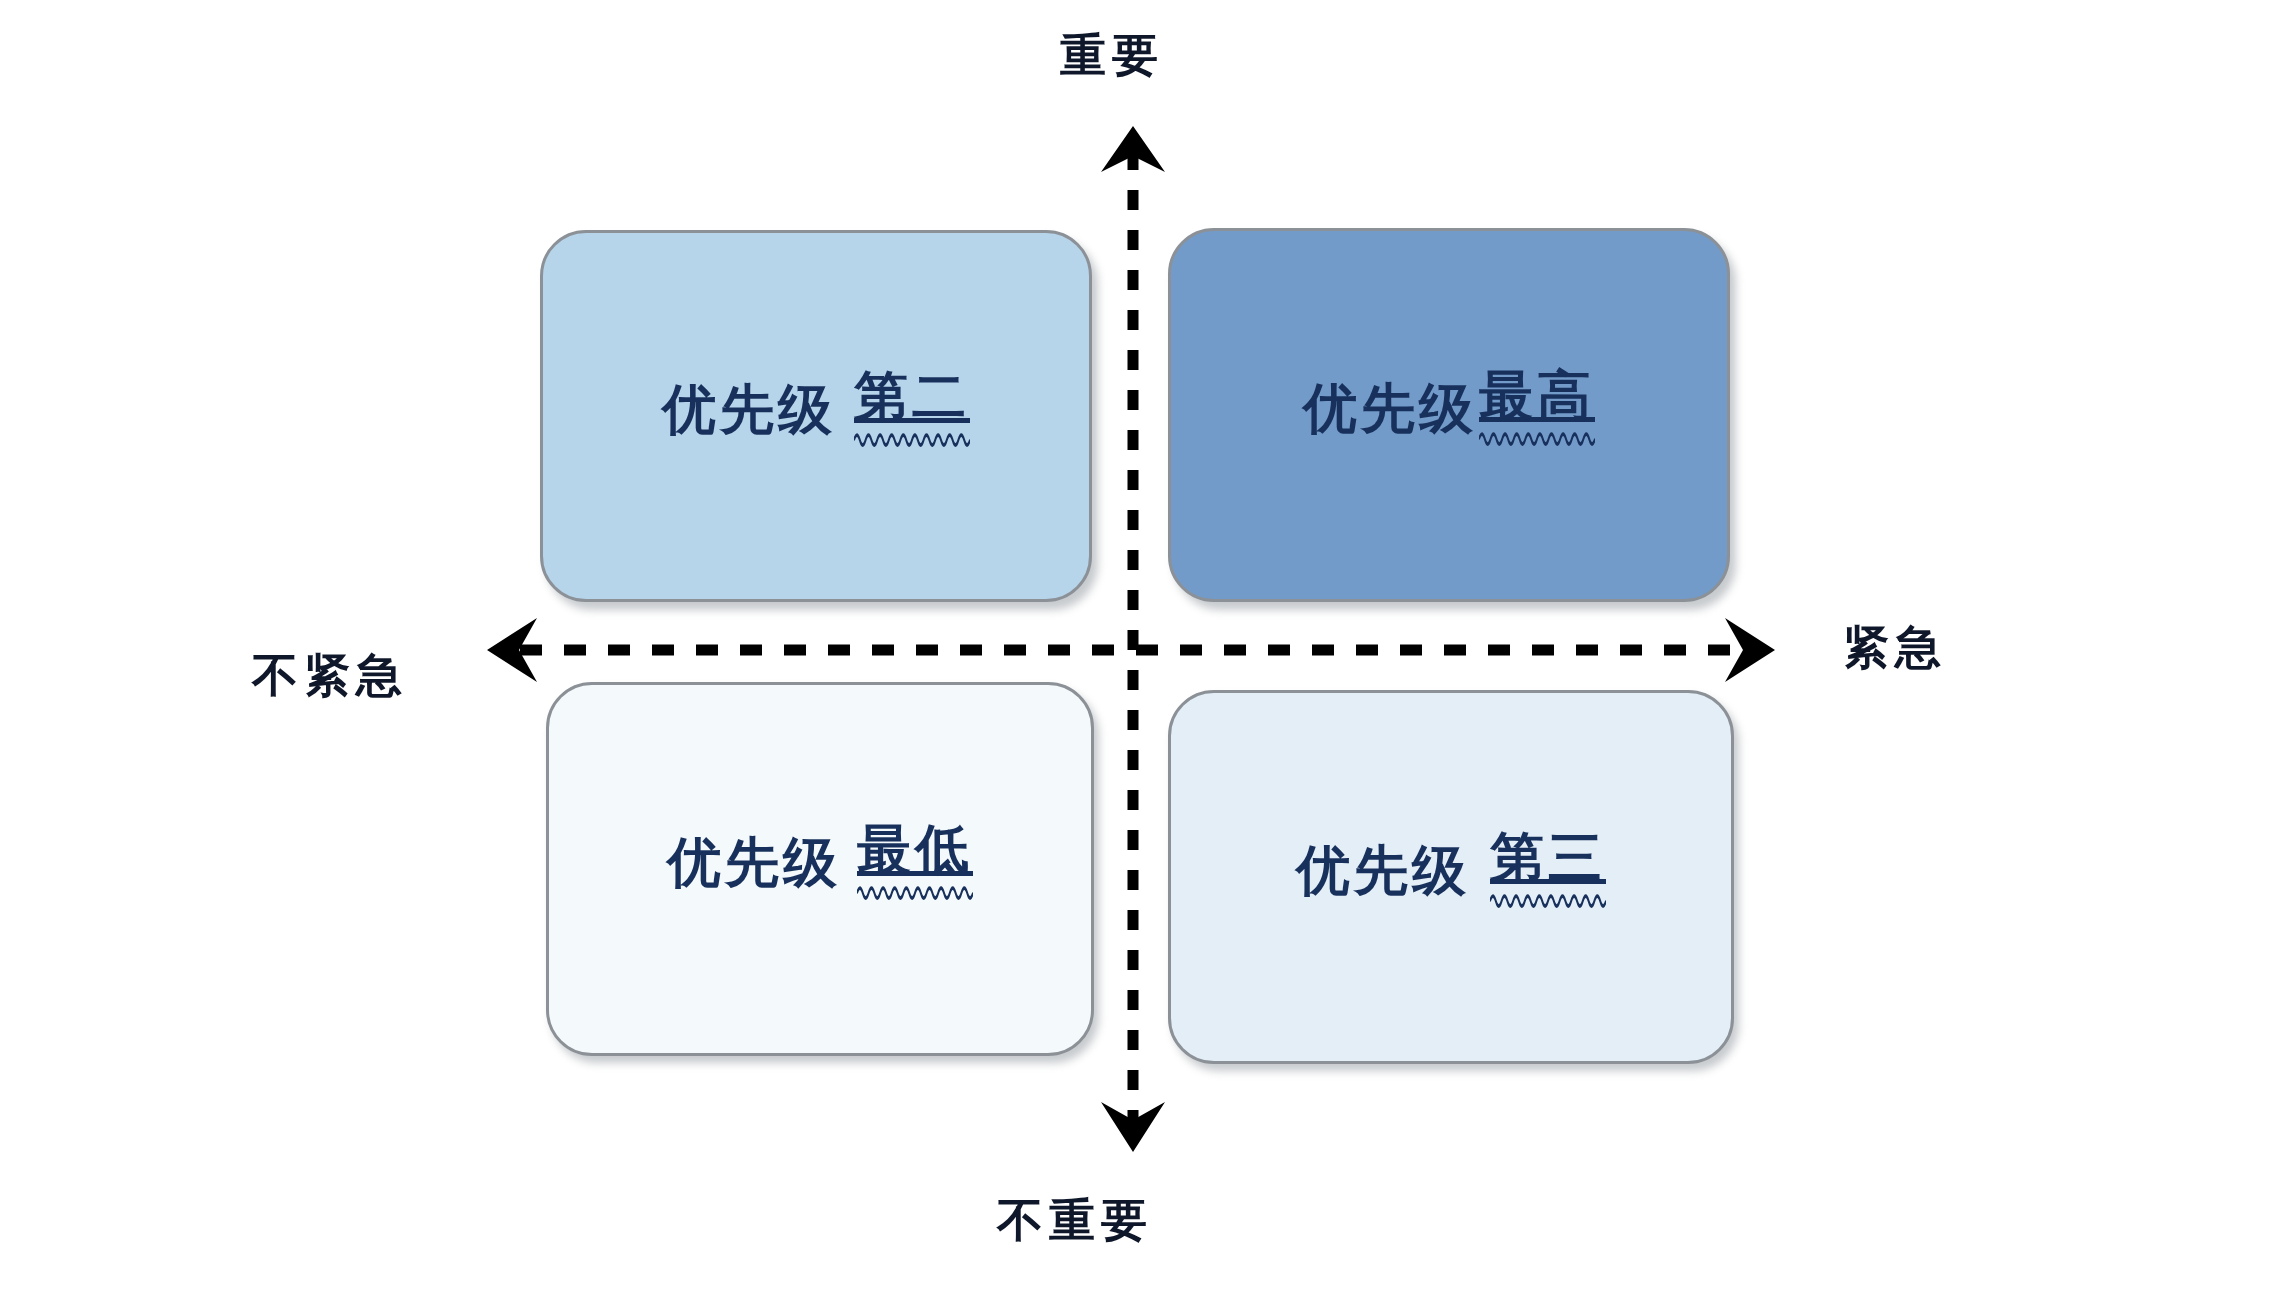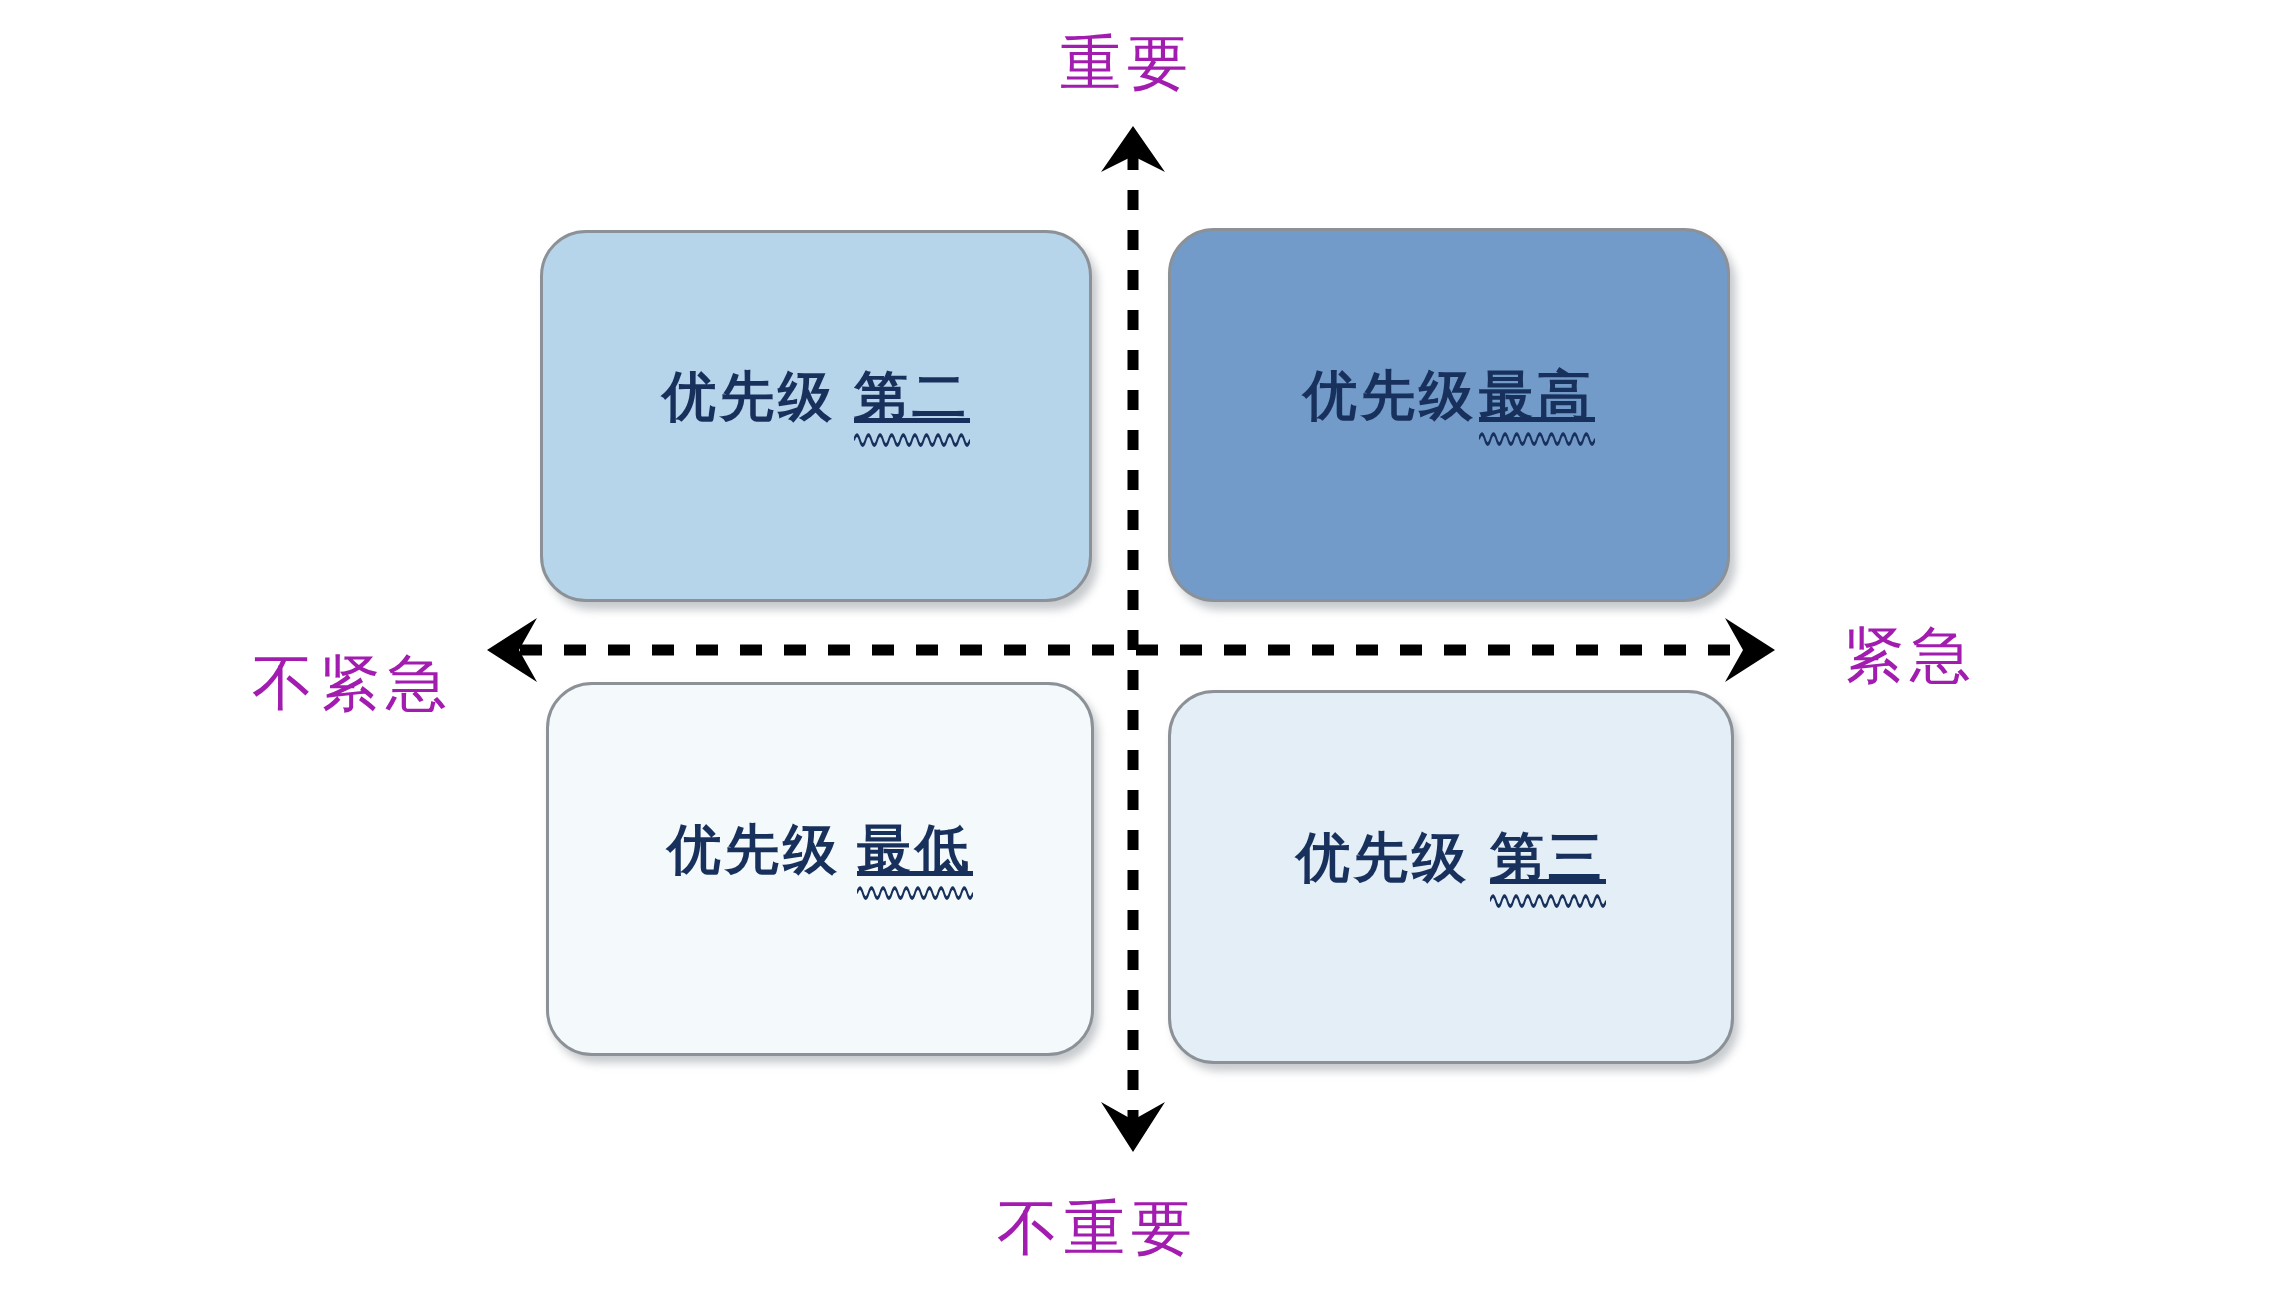--- a/index.html
+++ b/index.html
@@ -15,24 +15,24 @@
     position: relative;
     width: 2284px;
     height: 1307px;
     background: #ffffff;
     overflow: hidden;
   }
 
   
   .axis-label {
     position: absolute;
-    color: #a21caf;
+    color: #0f172a;
     font-family: "DejaVu Sans", "Liberation Sans", sans-serif;
-    font-size: 61px;
-    font-weight: 400;
+    font-size: 46px;
+    font-weight: 700;
     letter-spacing: 6px;
     white-space: nowrap;
     line-height: 1;
   }
   #label-important   { left: 1060px; top: 32px; }
   #label-unimportant { left: 997px; top: 1197px; }
   #label-not-urgent  { left: 252px;  top: 652px; }
   #label-urgent      { left: 1810px; top: 624px; margin-left: 33px; }
 
   
@@ -73,21 +73,21 @@
   
   #quad-tl { left: 540px; top: 230px;  width: 552px; height: 372px; }
   #quad-tr { left: 1168px; top: 228px; width: 562px; height: 374px; }
   #quad-bl { left: 546px; top: 682px;  width: 548px; height: 374px; }
   #quad-br { left: 1168px; top: 690px; width: 566px; height: 374px; }
 
   .quad-text {
     position: relative;
     z-index: 3;
     display: flex;
-    align-items: flex-start;
+    align-items: center;
     justify-content: center;
     gap: 14px;
     color: #18305c;
     font-family: "DejaVu Sans", "Liberation Sans", sans-serif;
     font-size: 54px;
     font-weight: 700;
     letter-spacing: 4px;
     line-height: 1;
     transform: translateY(-6px);
   }

